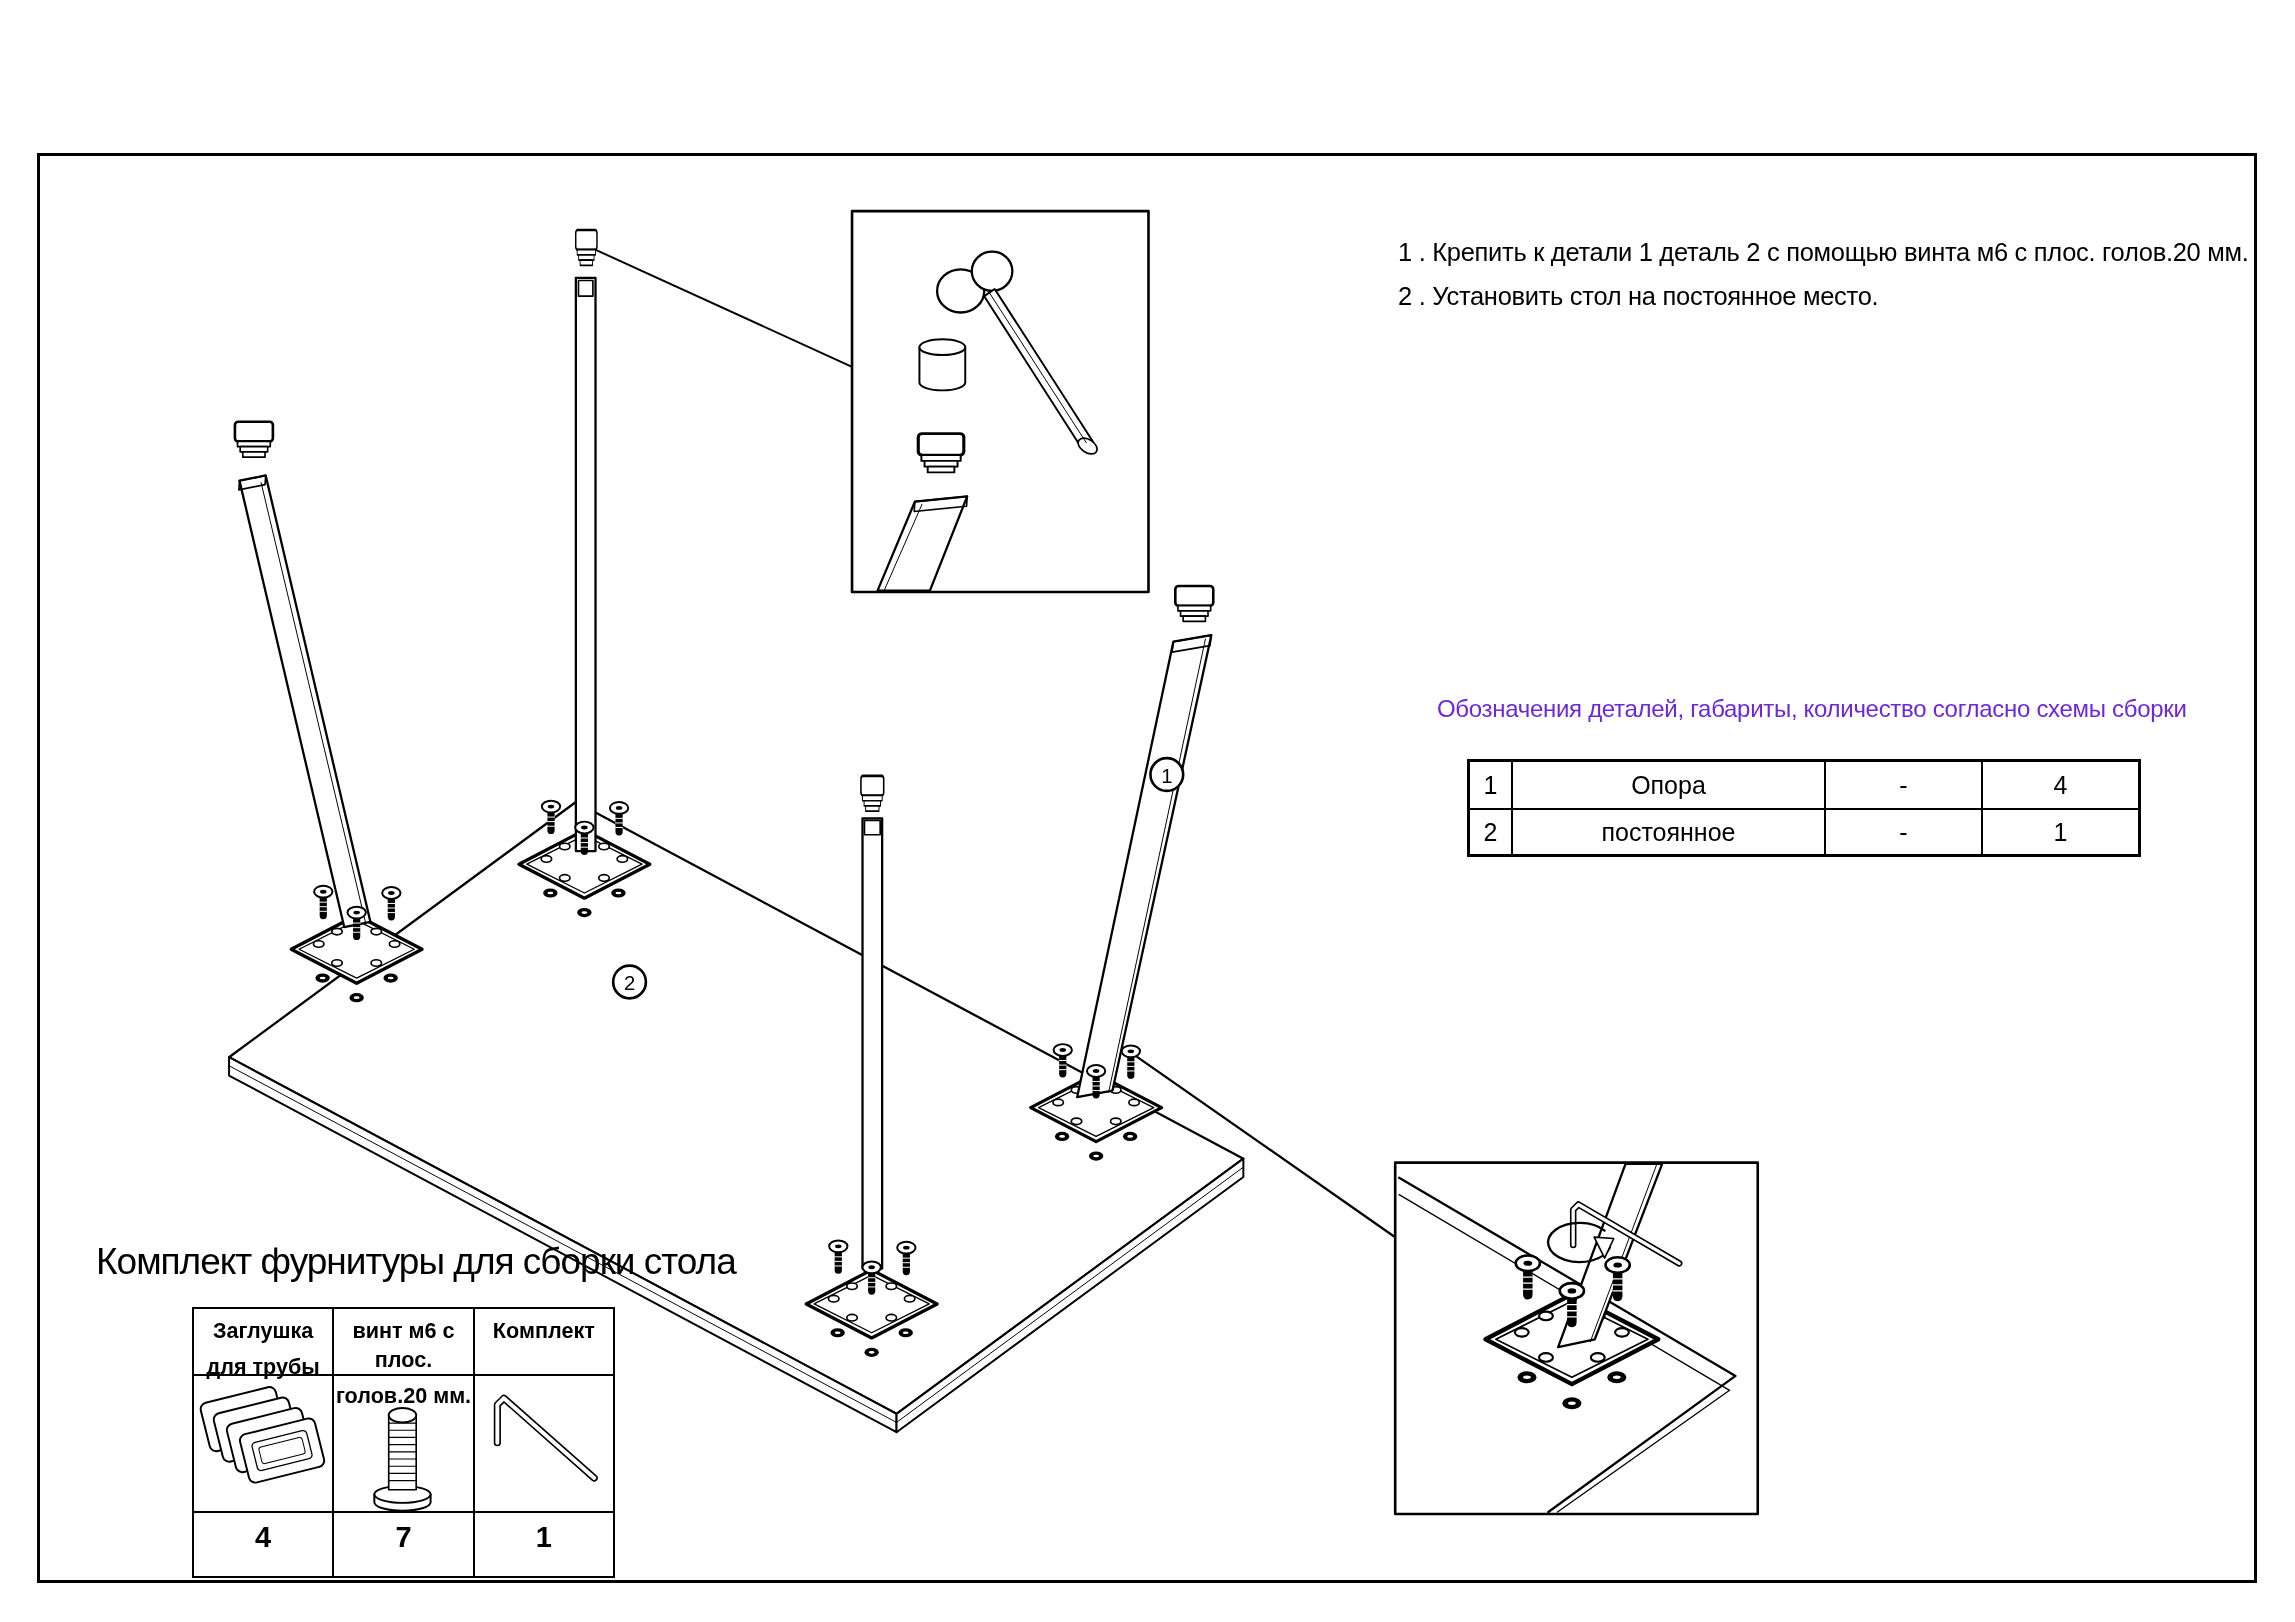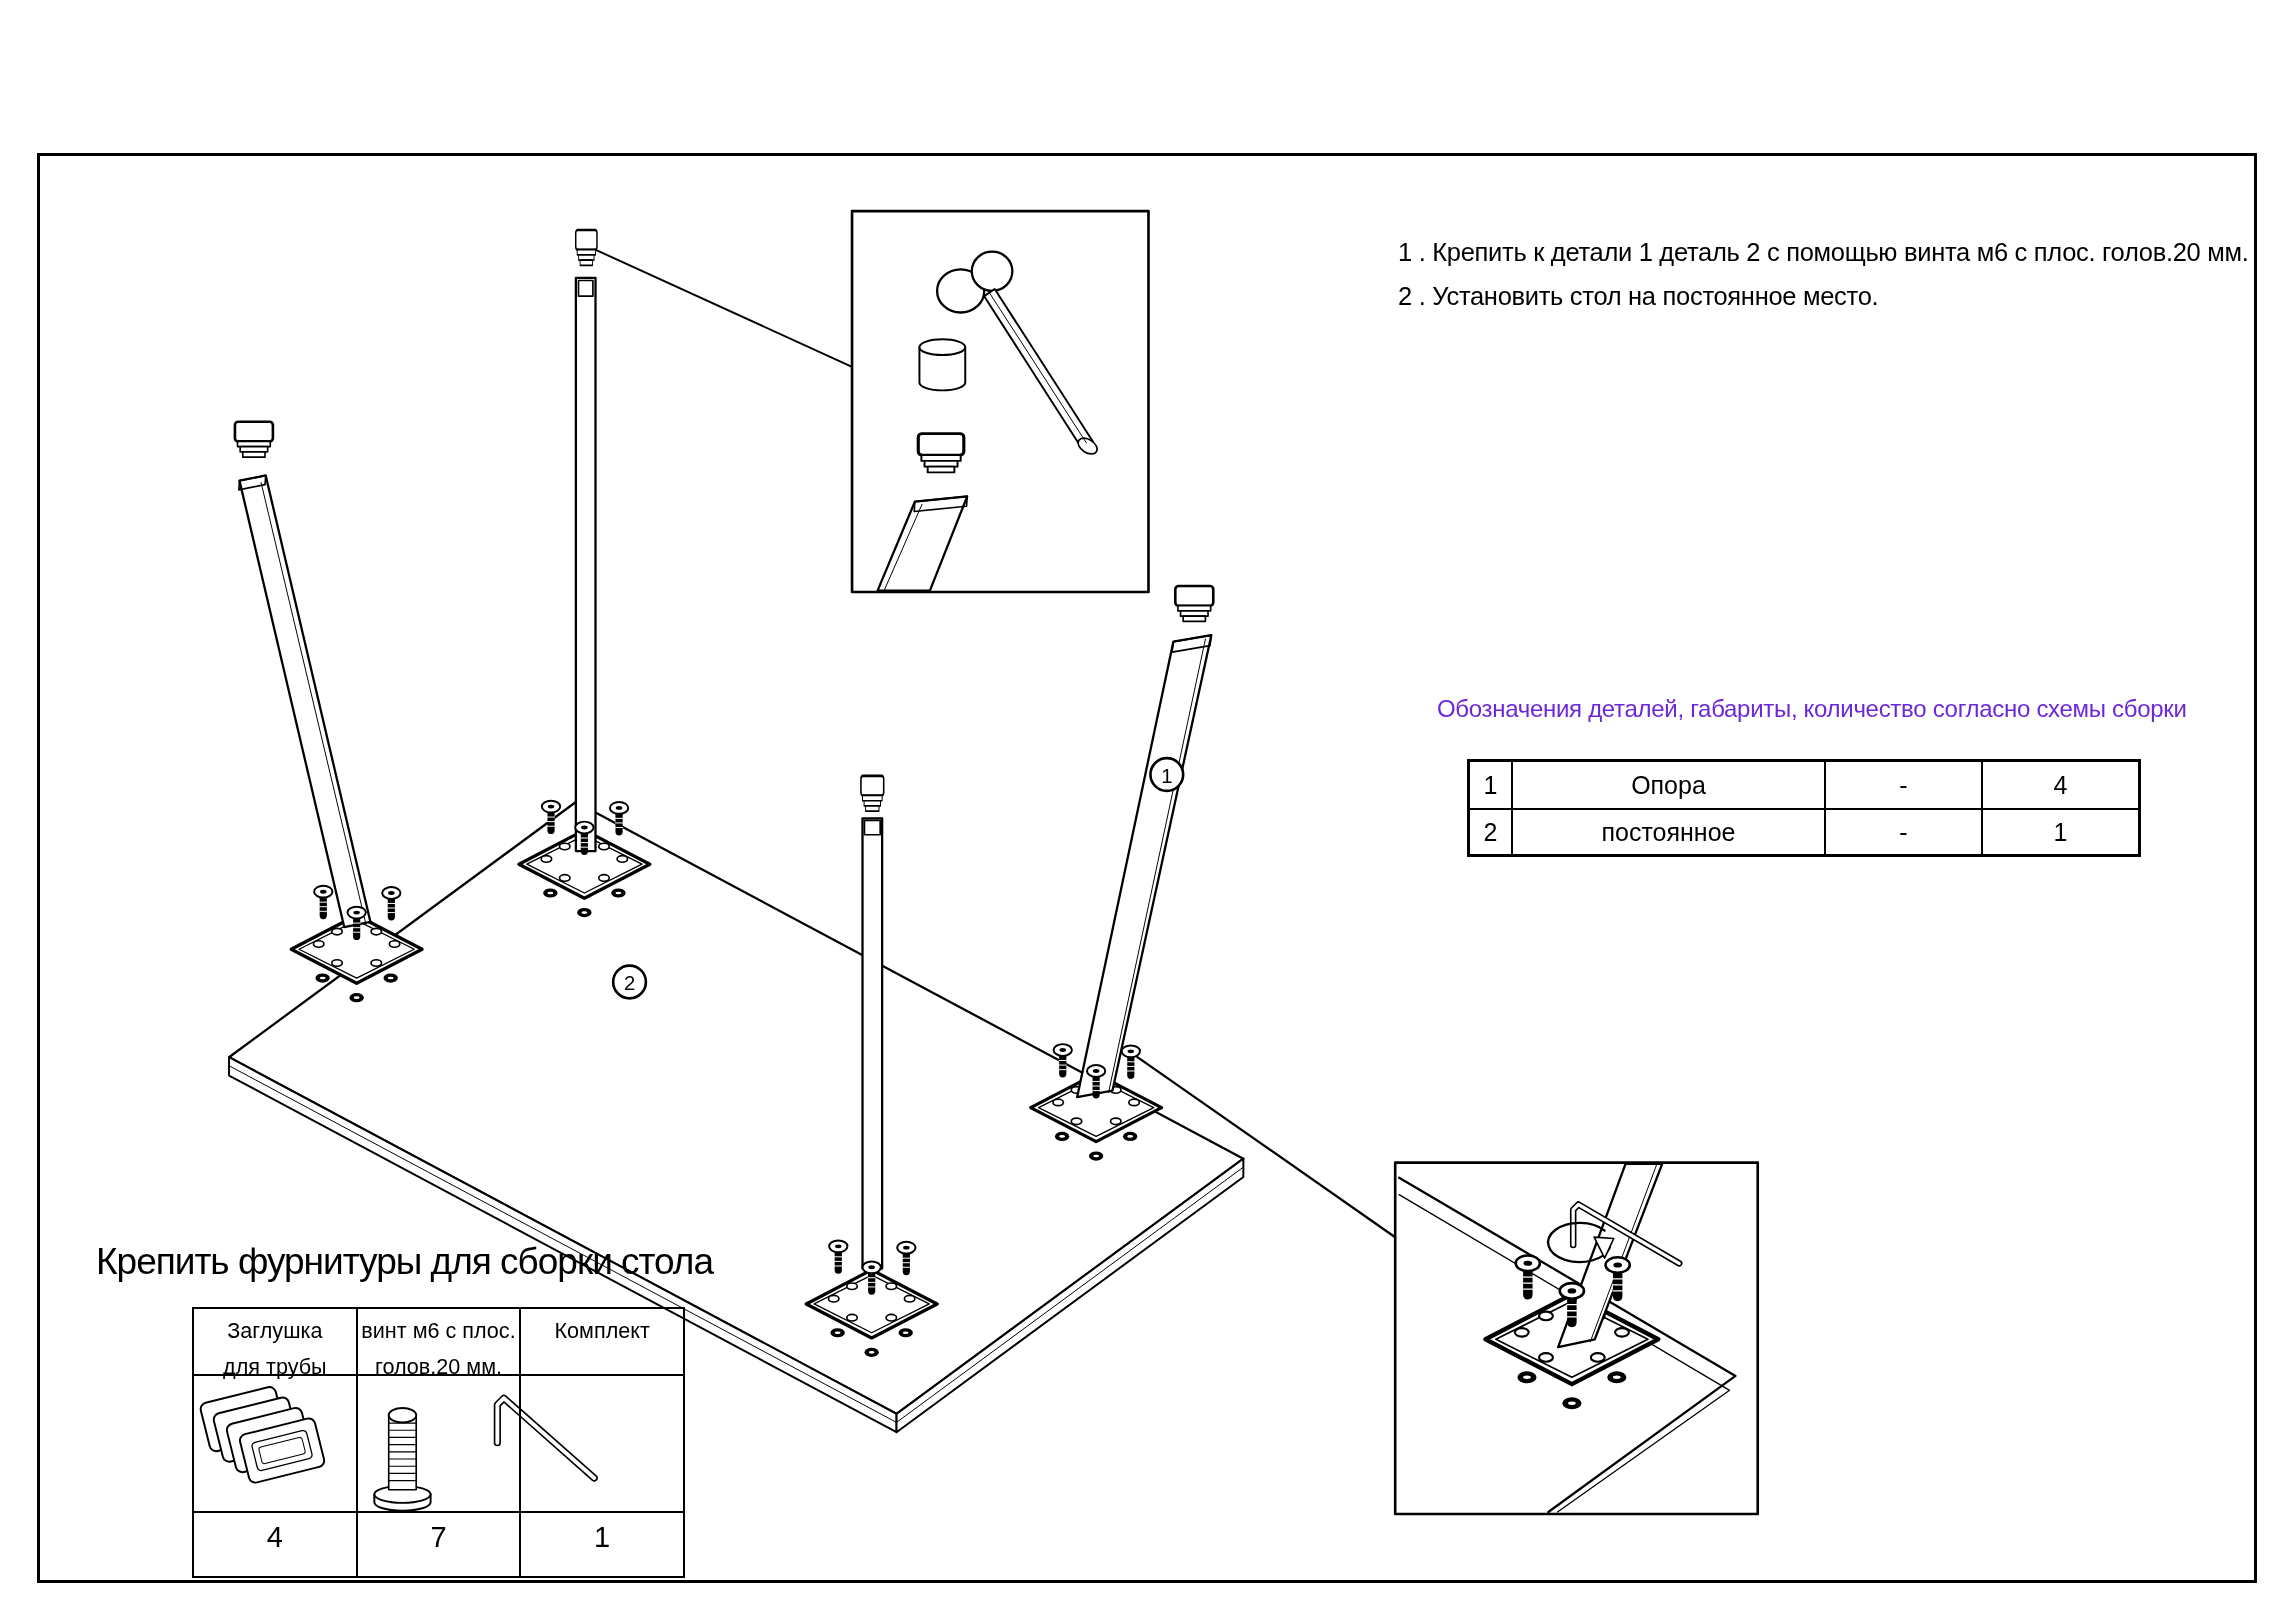--- a/index.html
+++ b/index.html
@@ -19,21 +19,21 @@
   .pt-row + .pt-row{border-top:2.6px solid #000;}
   .pt-cell{display:flex;align-items:center;justify-content:center;font-size:25px;color:#000;}
   .pt-cell + .pt-cell{border-left:2px solid #000;}
   .pt-c1{flex:0 0 41px;}
   .pt-c2{flex:0 0 313px;}
   .pt-c3{flex:0 0 157px;}
   .pt-c4{flex:1;}
 
   
   .hw-title{position:absolute;left:96px;top:1241px;font-size:37px;letter-spacing:-1px;white-space:nowrap;color:#000;}
-  .hw-table{position:absolute;left:192px;top:1307px;width:493px;border:2.6px solid #000;}
+  .hw-table{position:absolute;left:192px;top:1307px;width:423px;border:2.6px solid #000;font-weight:bold;}
   .hw-row{display:flex;}
   .hw-row + .hw-row{border-top:2.6px solid #000;}
   .hw-row-header{height:65px;}
   .hw-row-image{height:137px;}
   .hw-row-qty{height:65px;}
   .hw-cell{flex:1;display:flex;flex-direction:column;align-items:center;color:#000;}
   .hw-cell + .hw-cell{border-left:2.6px solid #000;}
   .hw-label{font-size:21.6px;line-height:29.5px;text-align:center;margin-top:6.5px;}
   .hw-qty{font-size:29px;margin-top:7.9px;}
 </style>
@@ -230,21 +230,21 @@
       <div class="pt-cell pt-c4">4</div>
     </div>
     <div class="pt-row">
       <div class="pt-cell pt-c1">2</div>
       <div class="pt-cell pt-c2">постоянное</div>
       <div class="pt-cell pt-c3">-</div>
       <div class="pt-cell pt-c4">1</div>
     </div>
   </div>
 
-  <div class="hw-title">Крепить фурнитуры для сборки стола</div>
+  <div class="hw-title">Комплект фурнитуры для сборки стола</div>
 
   <div class="hw-table">
     <div class="hw-row hw-row-header">
       <div class="hw-cell">
         <span class="hw-label">Заглушка</span>
         <span class="hw-label">для трубы</span>
       </div>
       <div class="hw-cell">
         <span class="hw-label">винт м6 с плос.</span>
         <span class="hw-label">голов.20 мм.</span>

